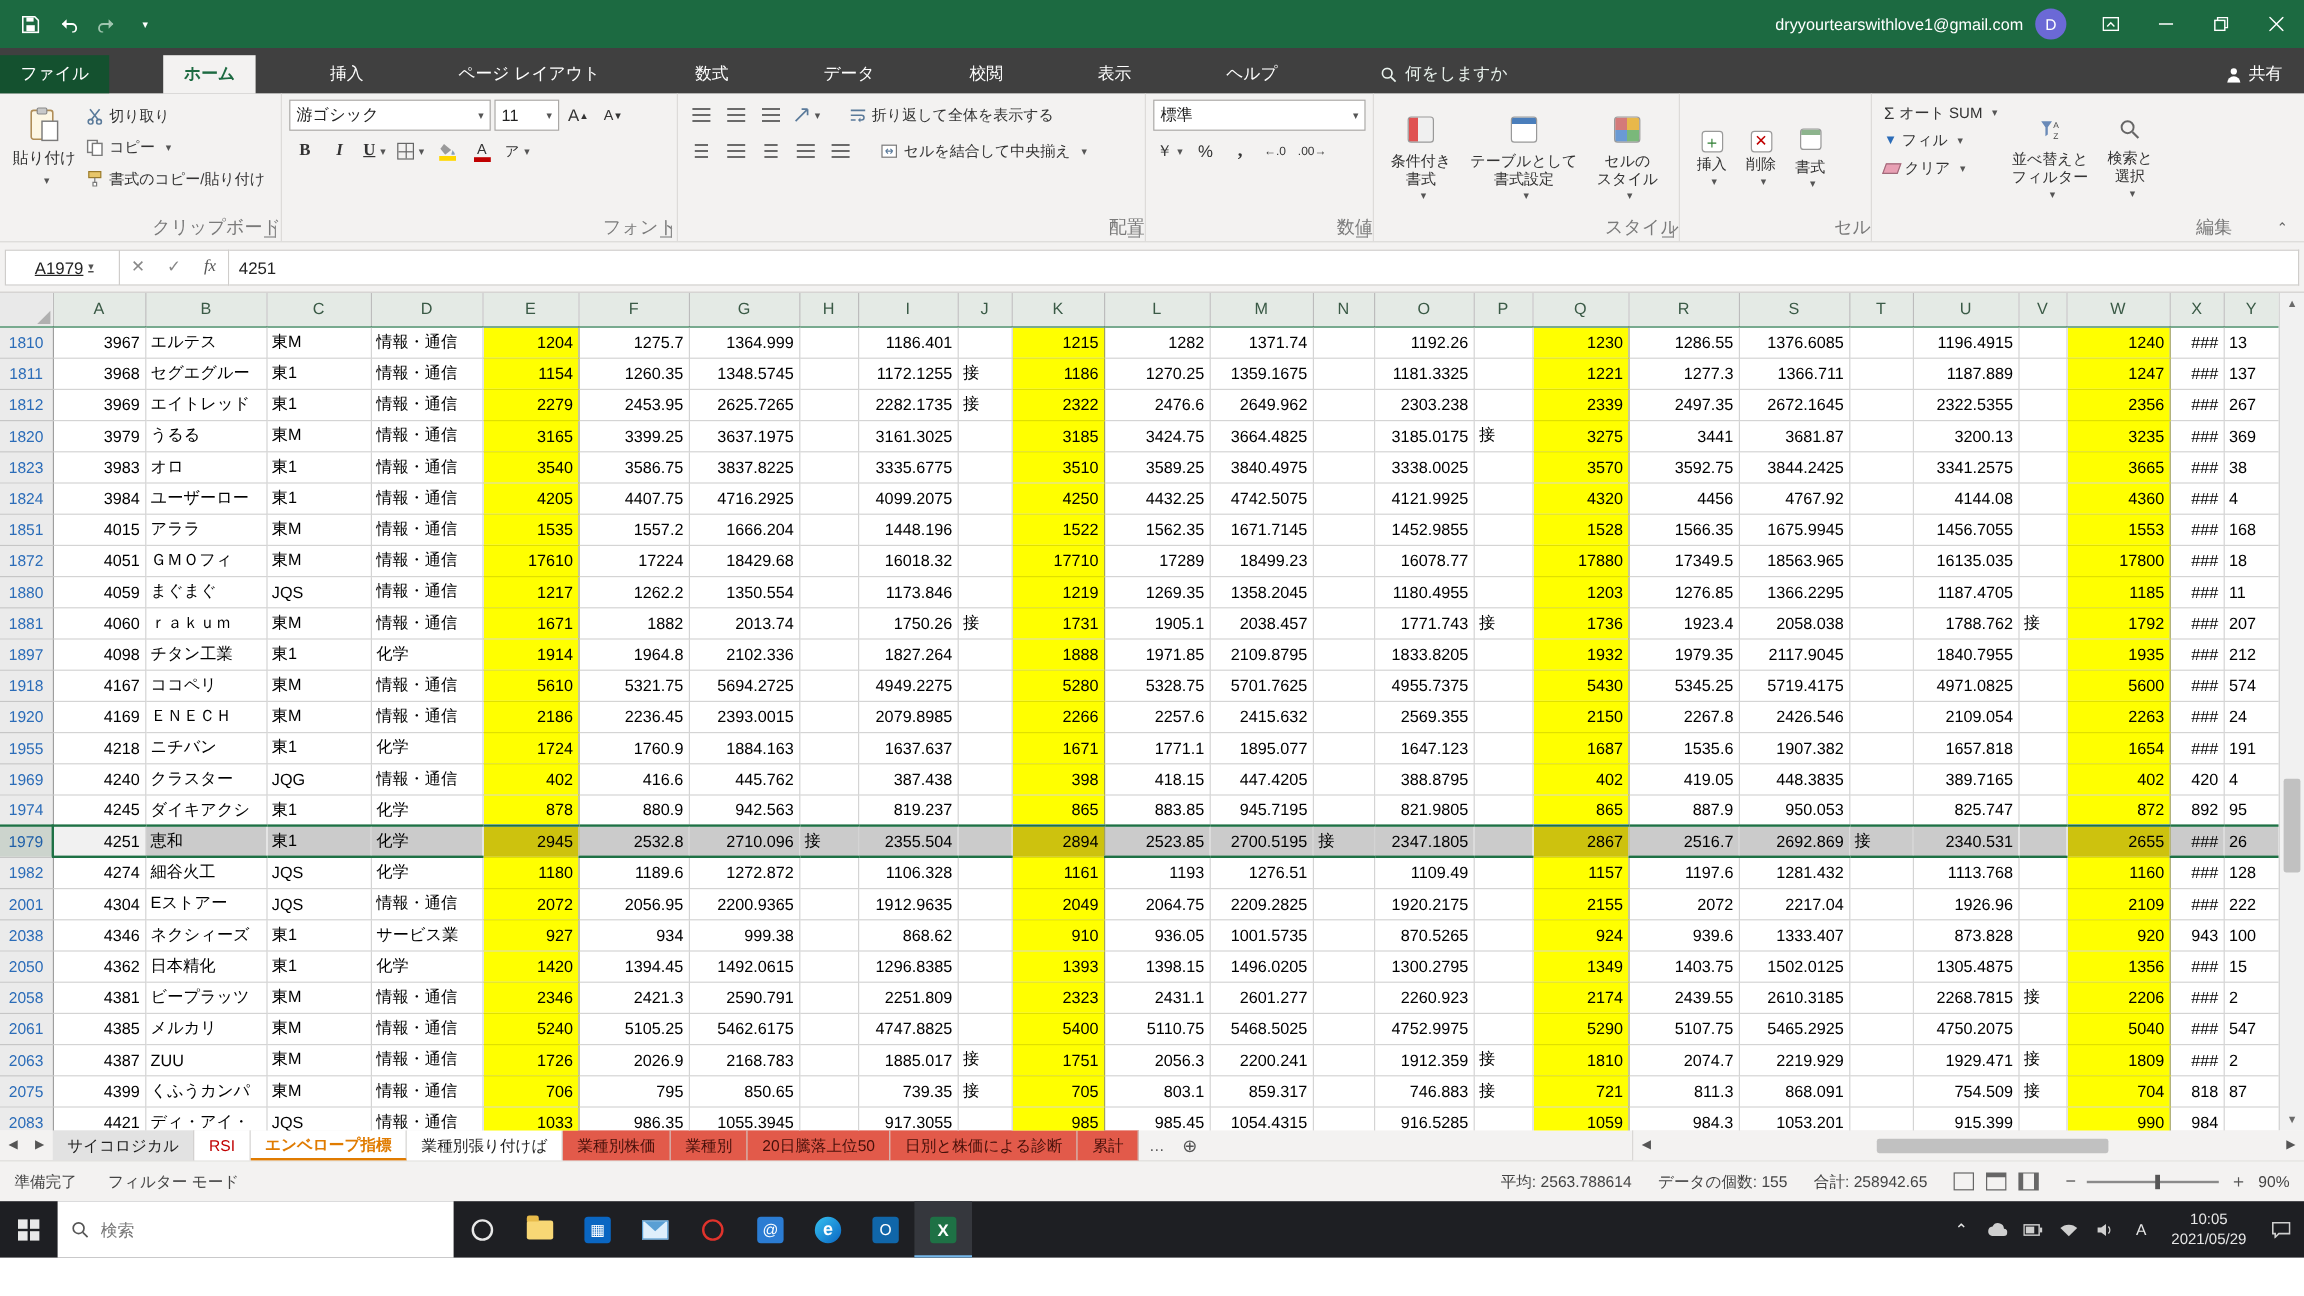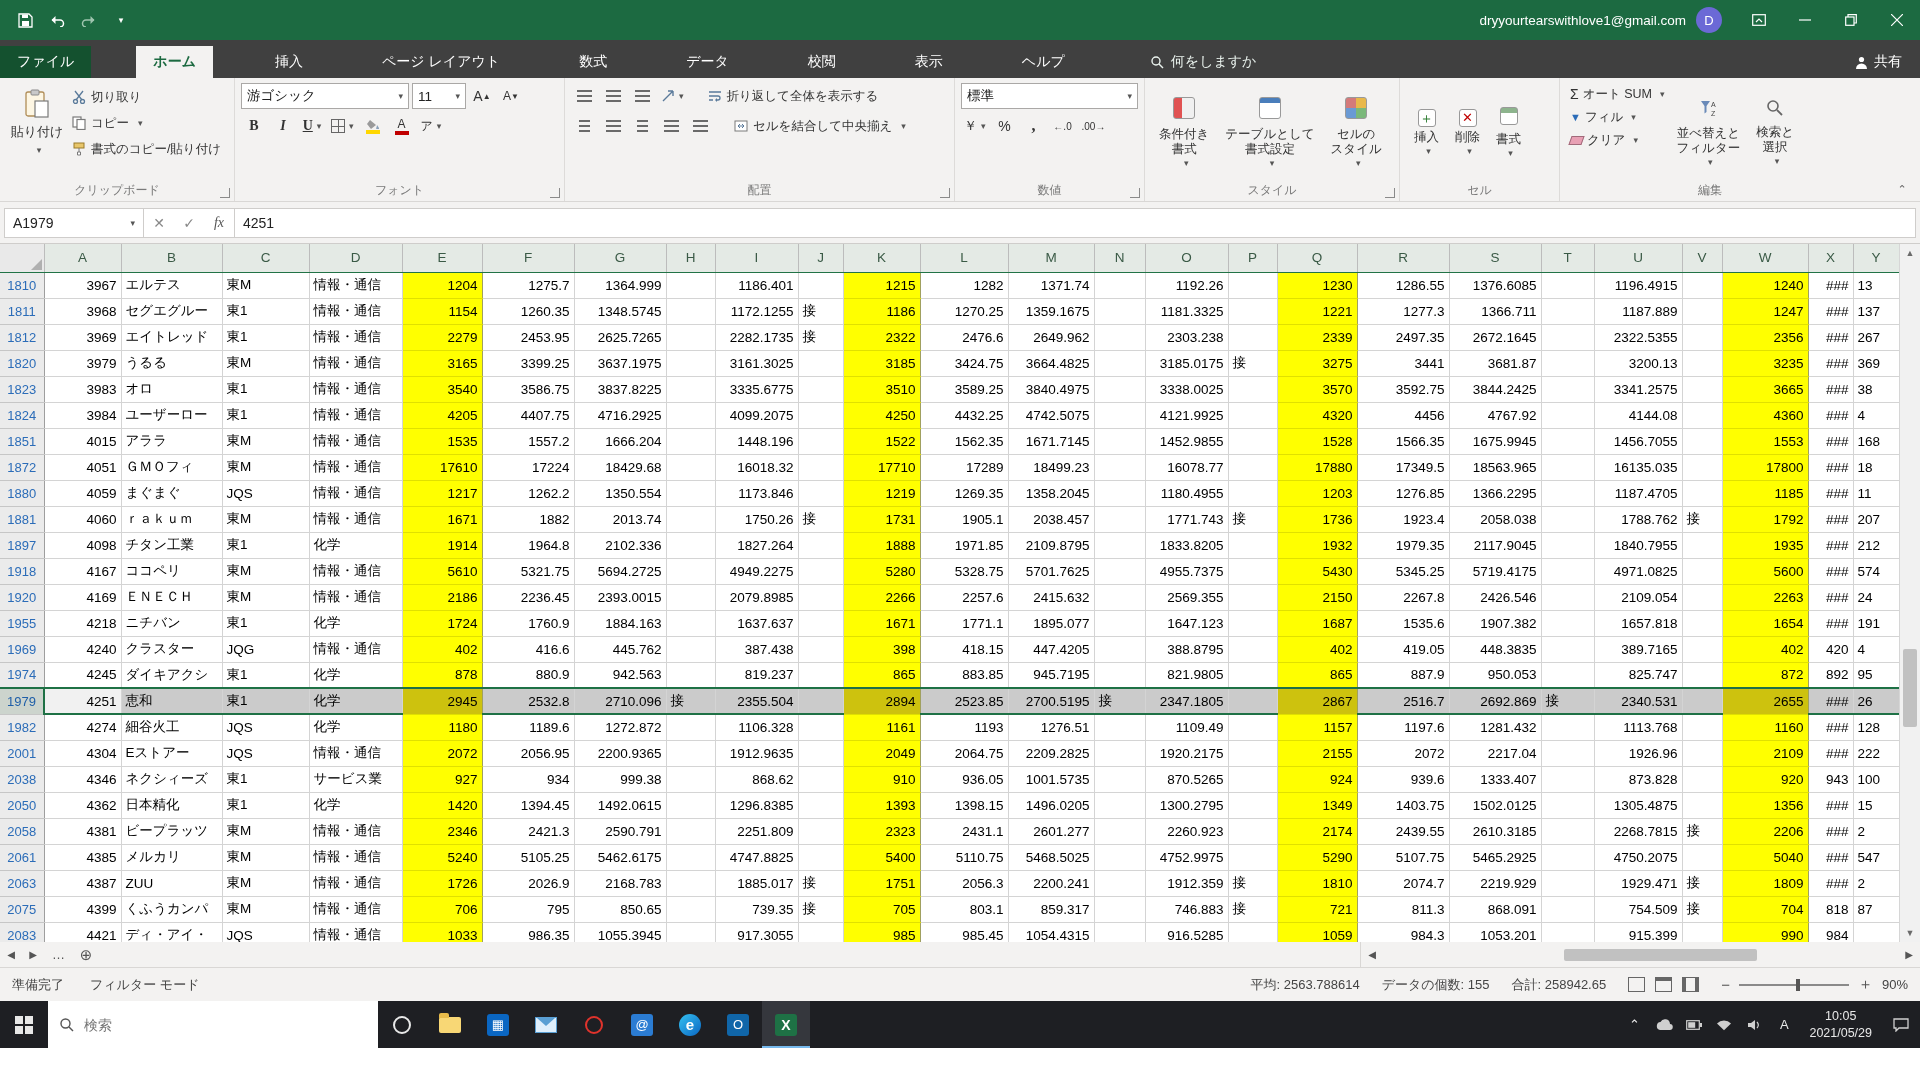--- a/index.html
+++ b/index.html
@@ -21,21 +21,21 @@
   .ribbontabs { height:38px; background:#404040; display:flex; align-items:flex-end; color:#fff;gap:45px; }
   .rtab { padding:0 17px; height:32px; display:flex; align-items:center; font-size:14px; }
   .rtab.file { background:#14512f; height:32px; }
   .rtab.active { background:#f3f2f1; color:#1c6a41; font-weight:bold; }
   .tellme { display:flex; align-items:center; gap:7px; margin-left:14px; font-size:14px; height:32px; padding:0 10px; color:#eaf3ee; }
   .share { margin-left:auto; display:flex; align-items:center; gap:6px; padding:0 18px; font-size:14px; height:32px; }
 
   
   .ribbon { height:124px; background:#f3f2f1; border-bottom:1px solid #d9d7d5; display:flex; position:relative; }
   .rgroup { position:relative; border-right:1px solid #dddbd9; padding:5px 6px 18px 6px; display:flex; }
-  .rlabel { position:absolute; bottom:2px; left:0; right:0; text-align:center; font-size:12px; color:#7a7a7a; }
+  .rlabel { position:absolute; bottom:2px; left:0; right:0; text-align:right; font-size:15px; color:#7a7a7a; }
   .launcher { position:absolute; bottom:3px; right:4px; width:10px; height:10px; border-right:1.5px solid #8a8a8a; border-bottom:1.5px solid #8a8a8a; }
   .bigbtn { width:62px; display:flex; flex-direction:column; align-items:center; justify-content:flex-start; padding-top:6px; font-size:13px; color:#333; gap:4px; }
   .smcol { display:flex; flex-direction:column; gap:2px; padding-top:2px; }
   .smbtn { display:flex; align-items:center; gap:5px; font-size:12.5px; color:#333; height:24px; padding:0 4px; white-space:nowrap; }
   .fontcol { display:flex; flex-direction:column; gap:4px; }
   .frow { display:flex; align-items:center; gap:3px; }
   .combo { background:#fff; border:1px solid #aaa8a6; height:26px; display:flex; align-items:center; font-size:13.5px; color:#222; padding:0 5px; justify-content:space-between; }
   .dd { font-size:9px; color:#555; margin-left:4px; }
   .tbtn { min-width:26px; height:26px; display:flex; align-items:center; justify-content:center; font-size:14px; color:#333; padding:0 3px; }
   .tbtn b { font-family:"Liberation Serif","DejaVu Serif",serif; }
@@ -45,21 +45,21 @@
   .stripes.short { width:11px; }
   .tallbtn { display:flex; flex-direction:column; align-items:center; justify-content:center; font-size:12.5px; color:#333; padding:2px 8px; line-height:1.25; text-align:center; }
   .tallbtn .ic { margin-bottom:3px; }
   .sq { display:inline-block; width:22px; height:22px; border-radius:3px; }
   .editcol { display:flex; flex-direction:column; gap:1px; }
   .editrow { display:flex; align-items:center; gap:4px; font-size:12.5px; color:#333; height:22px; padding:0 4px; }
   .collapse { position:absolute; right:8px; bottom:4px; width:20px; height:16px; display:flex; align-items:center; justify-content:center; color:#666; font-size:11px; }
 
   
   .formulabar { height:42px; background:#f3f2f1; border-bottom:1px solid #cfcdcb; display:flex; align-items:center; padding:5px 4px; gap:0; }
-  .namebox { width:140px; height:30px; background:#fff; border:1px solid #cfcdcb; font-size:14px; display:flex; align-items:center; padding:0 8px; justify-content:space-between; color:#222; }
+  .namebox { width:96px; height:30px; background:#fff; border:1px solid #cfcdcb; font-size:14px; display:flex; align-items:center; padding:0 24px; justify-content:space-between; color:#222;text-decoration:underline; }
   .fxbtns { display:flex; align-items:center; height:30px; border:1px solid #cfcdcb; border-left:none; background:#fff; }
   .fxbtn { width:30px; text-align:center; font-size:14px; color:#888; }
   .fxbtn.fx { font-style:italic; font-family:"Liberation Serif","DejaVu Serif",serif; color:#555; }
   .fxinput { flex:1; height:30px; background:#fff; border:1px solid #cfcdcb; border-left:none; font-size:14px; display:flex; align-items:center; padding:0 8px; color:#222; }
 
   
   .gridwrap { position:relative; height:698px; overflow:hidden; display:flex; }
   .gridclip { overflow:hidden; width:1899px; }
   table.grid { border-collapse:collapse; table-layout:fixed; width:1899px; }
   .grid th, .grid td { height:26px; padding:0 4px; font-size:13.5px; white-space:nowrap; overflow:hidden; border-right:1px solid #d4d4d4; border-bottom:1px solid #d4d4d4; font-weight:normal; }
@@ -1287,20 +1287,31 @@
     <div class="vscroll">
       <div class="arr">▲</div>
       <div class="thumb"></div>
       <div class="arr arrb">▼</div>
     </div>
   </div>
 
   <div class="sheetbar">
     <div class="navarr">◀</div>
     <div class="navarr">▶</div>
+    <div id="sheettabs" style="display:flex">
+        <div class="stab gray">サイコロジカル</div>
+        <div class="stab redtext">RSI</div>
+        <div class="stab active">エンベロープ指標</div>
+        <div class="stab white">業種別張り付けば</div>
+        <div class="stab red">業種別株価</div>
+        <div class="stab red">業種別</div>
+        <div class="stab red">20日騰落上位50</div>
+        <div class="stab red">日別と株価による診断</div>
+        <div class="stab red">累計</div>
+      </div>
     <div class="more">…</div>
     <div class="addsheet">⊕</div>
     <div class="hscroll">
       <div class="navarr">◀</div>
       <div class="tr">
           <div class="th"></div>
         </div>
       <div class="navarr">▶</div>
     </div>
   </div>

